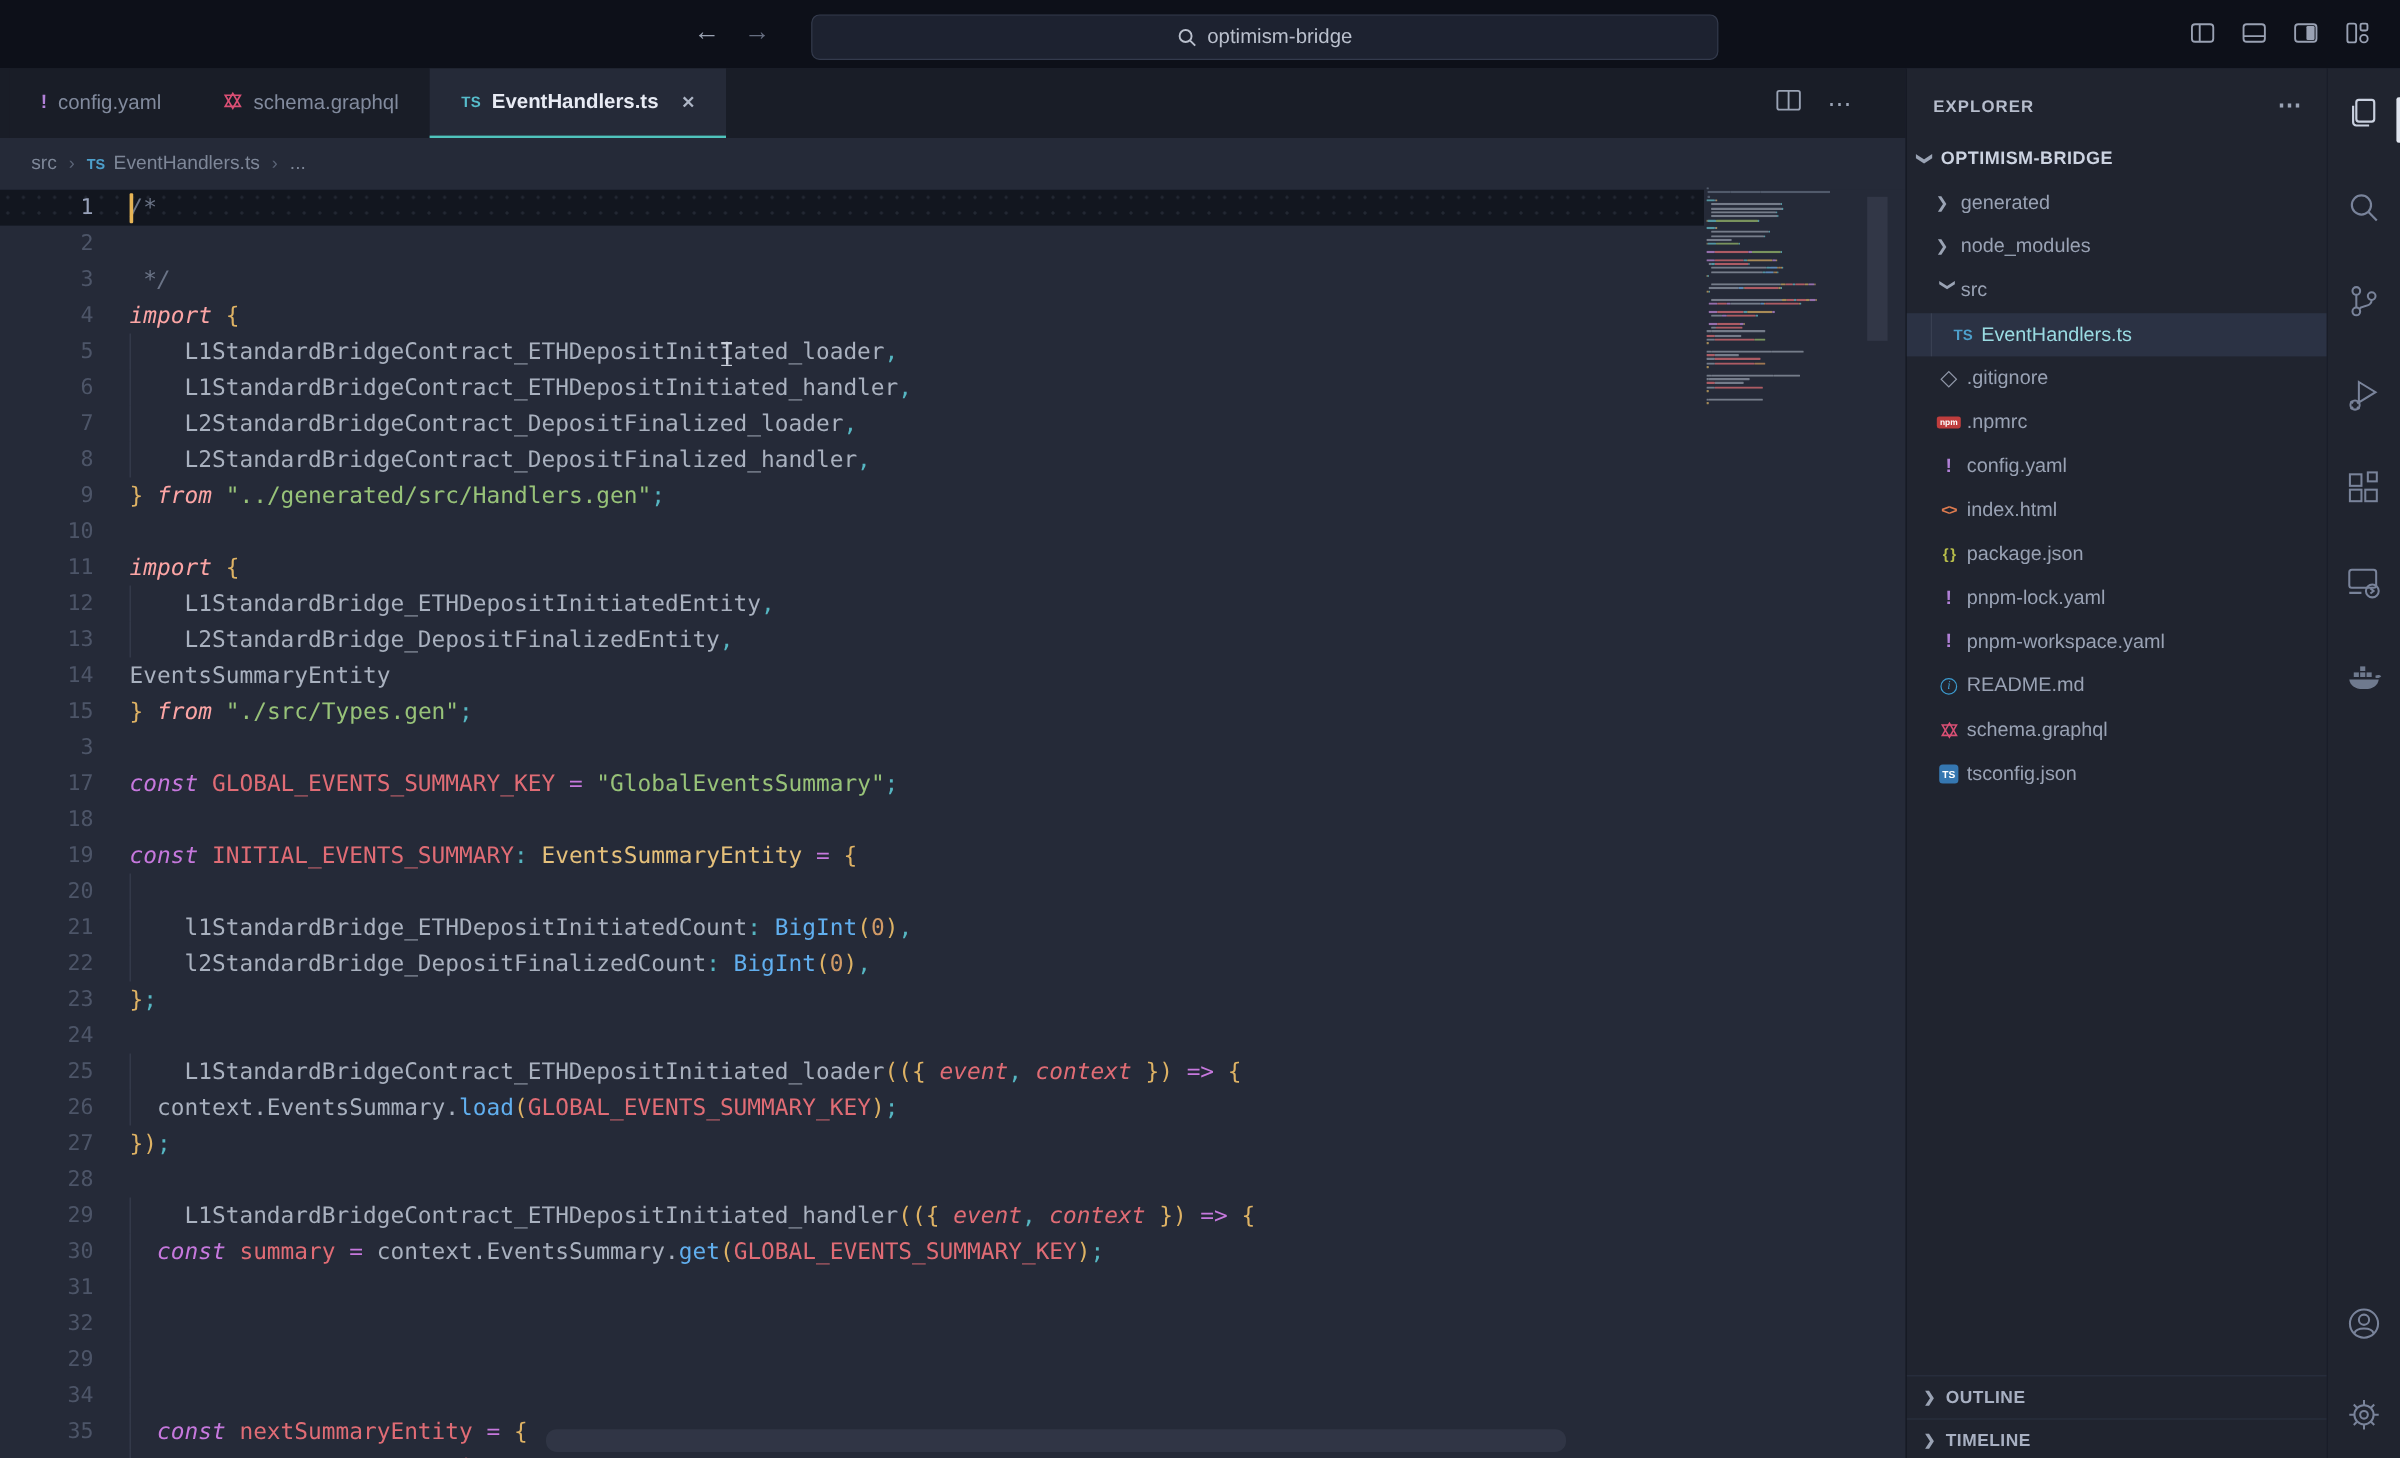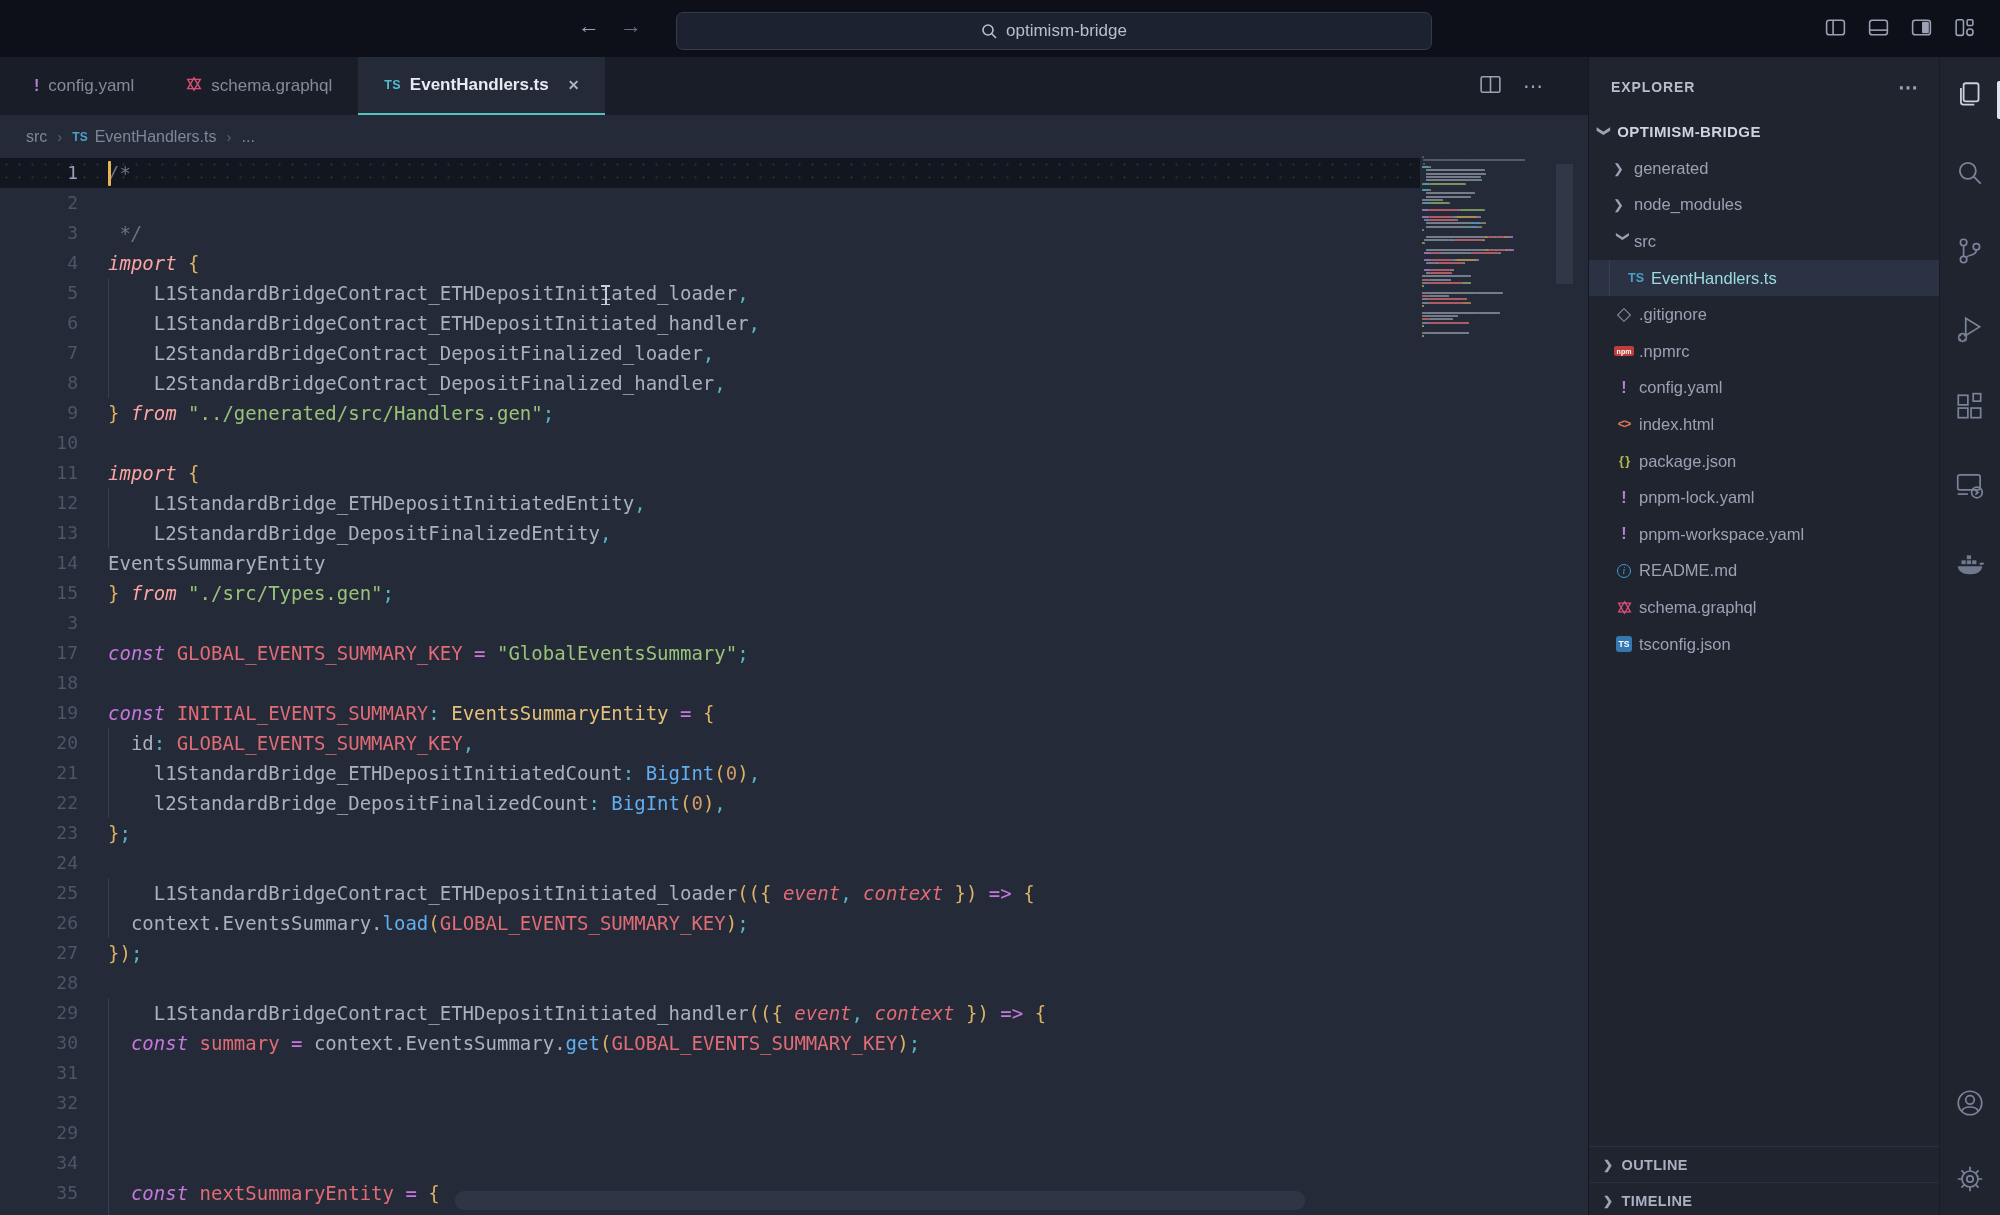--- a/index.html
+++ b/index.html
@@ -197,21 +197,21 @@
         <div class="line"><span class="ln">10</span><span class="lt"></span></div>
         <div class="line"><span class="ln">11</span><span class="lt"><span class="tk-k">import</span><span class="tk-d"> </span><span class="tk-b">{</span></span></div>
         <div class="line"><i class="guide"></i><span class="ln">12</span><span class="lt"><span class="tk-d">    L1StandardBridge_ETHDepositInitiatedEntity</span><span class="tk-p">,</span></span></div>
         <div class="line"><i class="guide"></i><span class="ln">13</span><span class="lt"><span class="tk-d">    L2StandardBridge_DepositFinalizedEntity</span><span class="tk-p">,</span></span></div>
         <div class="line"><span class="ln">14</span><span class="lt"><span class="tk-d">EventsSummaryEntity</span></span></div>
         <div class="line"><span class="ln">15</span><span class="lt"><span class="tk-b">}</span><span class="tk-k"> from </span><span class="tk-s">"./src/Types.gen"</span><span class="tk-p">;</span></span></div>
         <div class="line"><span class="ln">3</span><span class="lt"></span></div>
         <div class="line"><span class="ln">17</span><span class="lt"><span class="tk-k2">const </span><span class="tk-v">GLOBAL_EVENTS_SUMMARY_KEY</span><span class="tk-o"> = </span><span class="tk-s">"GlobalEventsSummary"</span><span class="tk-p">;</span></span></div>
         <div class="line"><span class="ln">18</span><span class="lt"></span></div>
         <div class="line"><span class="ln">19</span><span class="lt"><span class="tk-k2">const </span><span class="tk-v">INITIAL_EVENTS_SUMMARY</span><span class="tk-p">: </span><span class="tk-t">EventsSummaryEntity</span><span class="tk-o"> = </span><span class="tk-b">{</span></span></div>
-        <div class="line"><i class="guide"></i><span class="ln">20</span><span class="lt"><span class="tk-d">  id</span><span class="tk-p">: </span><span class="tk-v">GLOBAL_EVENTS_SUMMARY_KEY</span><span class="tk-p">,</span></span></div>
+        <div class="line"><i class="guide"></i><span class="ln">20</span></div>
         <div class="line"><i class="guide"></i><span class="ln">21</span><span class="lt"><span class="tk-d">    l1StandardBridge_ETHDepositInitiatedCount</span><span class="tk-p">: </span><span class="tk-f">BigInt</span><span class="tk-b">(</span><span class="tk-num">0</span><span class="tk-b">)</span><span class="tk-p">,</span></span></div>
         <div class="line"><i class="guide"></i><span class="ln">22</span><span class="lt"><span class="tk-d">    l2StandardBridge_DepositFinalizedCount</span><span class="tk-p">: </span><span class="tk-f">BigInt</span><span class="tk-b">(</span><span class="tk-num">0</span><span class="tk-b">)</span><span class="tk-p">,</span></span></div>
         <div class="line"><span class="ln">23</span><span class="lt"><span class="tk-b">}</span><span class="tk-p">;</span></span></div>
         <div class="line"><span class="ln">24</span><span class="lt"></span></div>
         <div class="line"><i class="guide"></i><span class="ln">25</span><span class="lt"><span class="tk-d">    L1StandardBridgeContract_ETHDepositInitiated_loader</span><span class="tk-b">(({ </span><span class="tk-vi">event</span><span class="tk-p">, </span><span class="tk-vi">context</span><span class="tk-b"> })</span><span class="tk-o"> =&gt; </span><span class="tk-b">{</span></span></div>
         <div class="line"><i class="guide"></i><span class="ln">26</span><span class="lt"><span class="tk-d">  context.EventsSummary.</span><span class="tk-f">load</span><span class="tk-b">(</span><span class="tk-v">GLOBAL_EVENTS_SUMMARY_KEY</span><span class="tk-b">)</span><span class="tk-p">;</span></span></div>
         <div class="line"><span class="ln">27</span><span class="lt"><span class="tk-b">})</span><span class="tk-p">;</span></span></div>
         <div class="line"><span class="ln">28</span><span class="lt"></span></div>
         <div class="line"><i class="guide"></i><span class="ln">29</span><span class="lt"><span class="tk-d">    L1StandardBridgeContract_ETHDepositInitiated_handler</span><span class="tk-b">(({ </span><span class="tk-vi">event</span><span class="tk-p">, </span><span class="tk-vi">context</span><span class="tk-b"> })</span><span class="tk-o"> =&gt; </span><span class="tk-b">{</span></span></div>
         <div class="line"><i class="guide"></i><span class="ln">30</span><span class="lt"><span class="tk-k2">  const </span><span class="tk-v">summary</span><span class="tk-o"> = </span><span class="tk-d">context.EventsSummary.</span><span class="tk-f">get</span><span class="tk-b">(</span><span class="tk-v">GLOBAL_EVENTS_SUMMARY_KEY</span><span class="tk-b">)</span><span class="tk-p">;</span></span></div>

